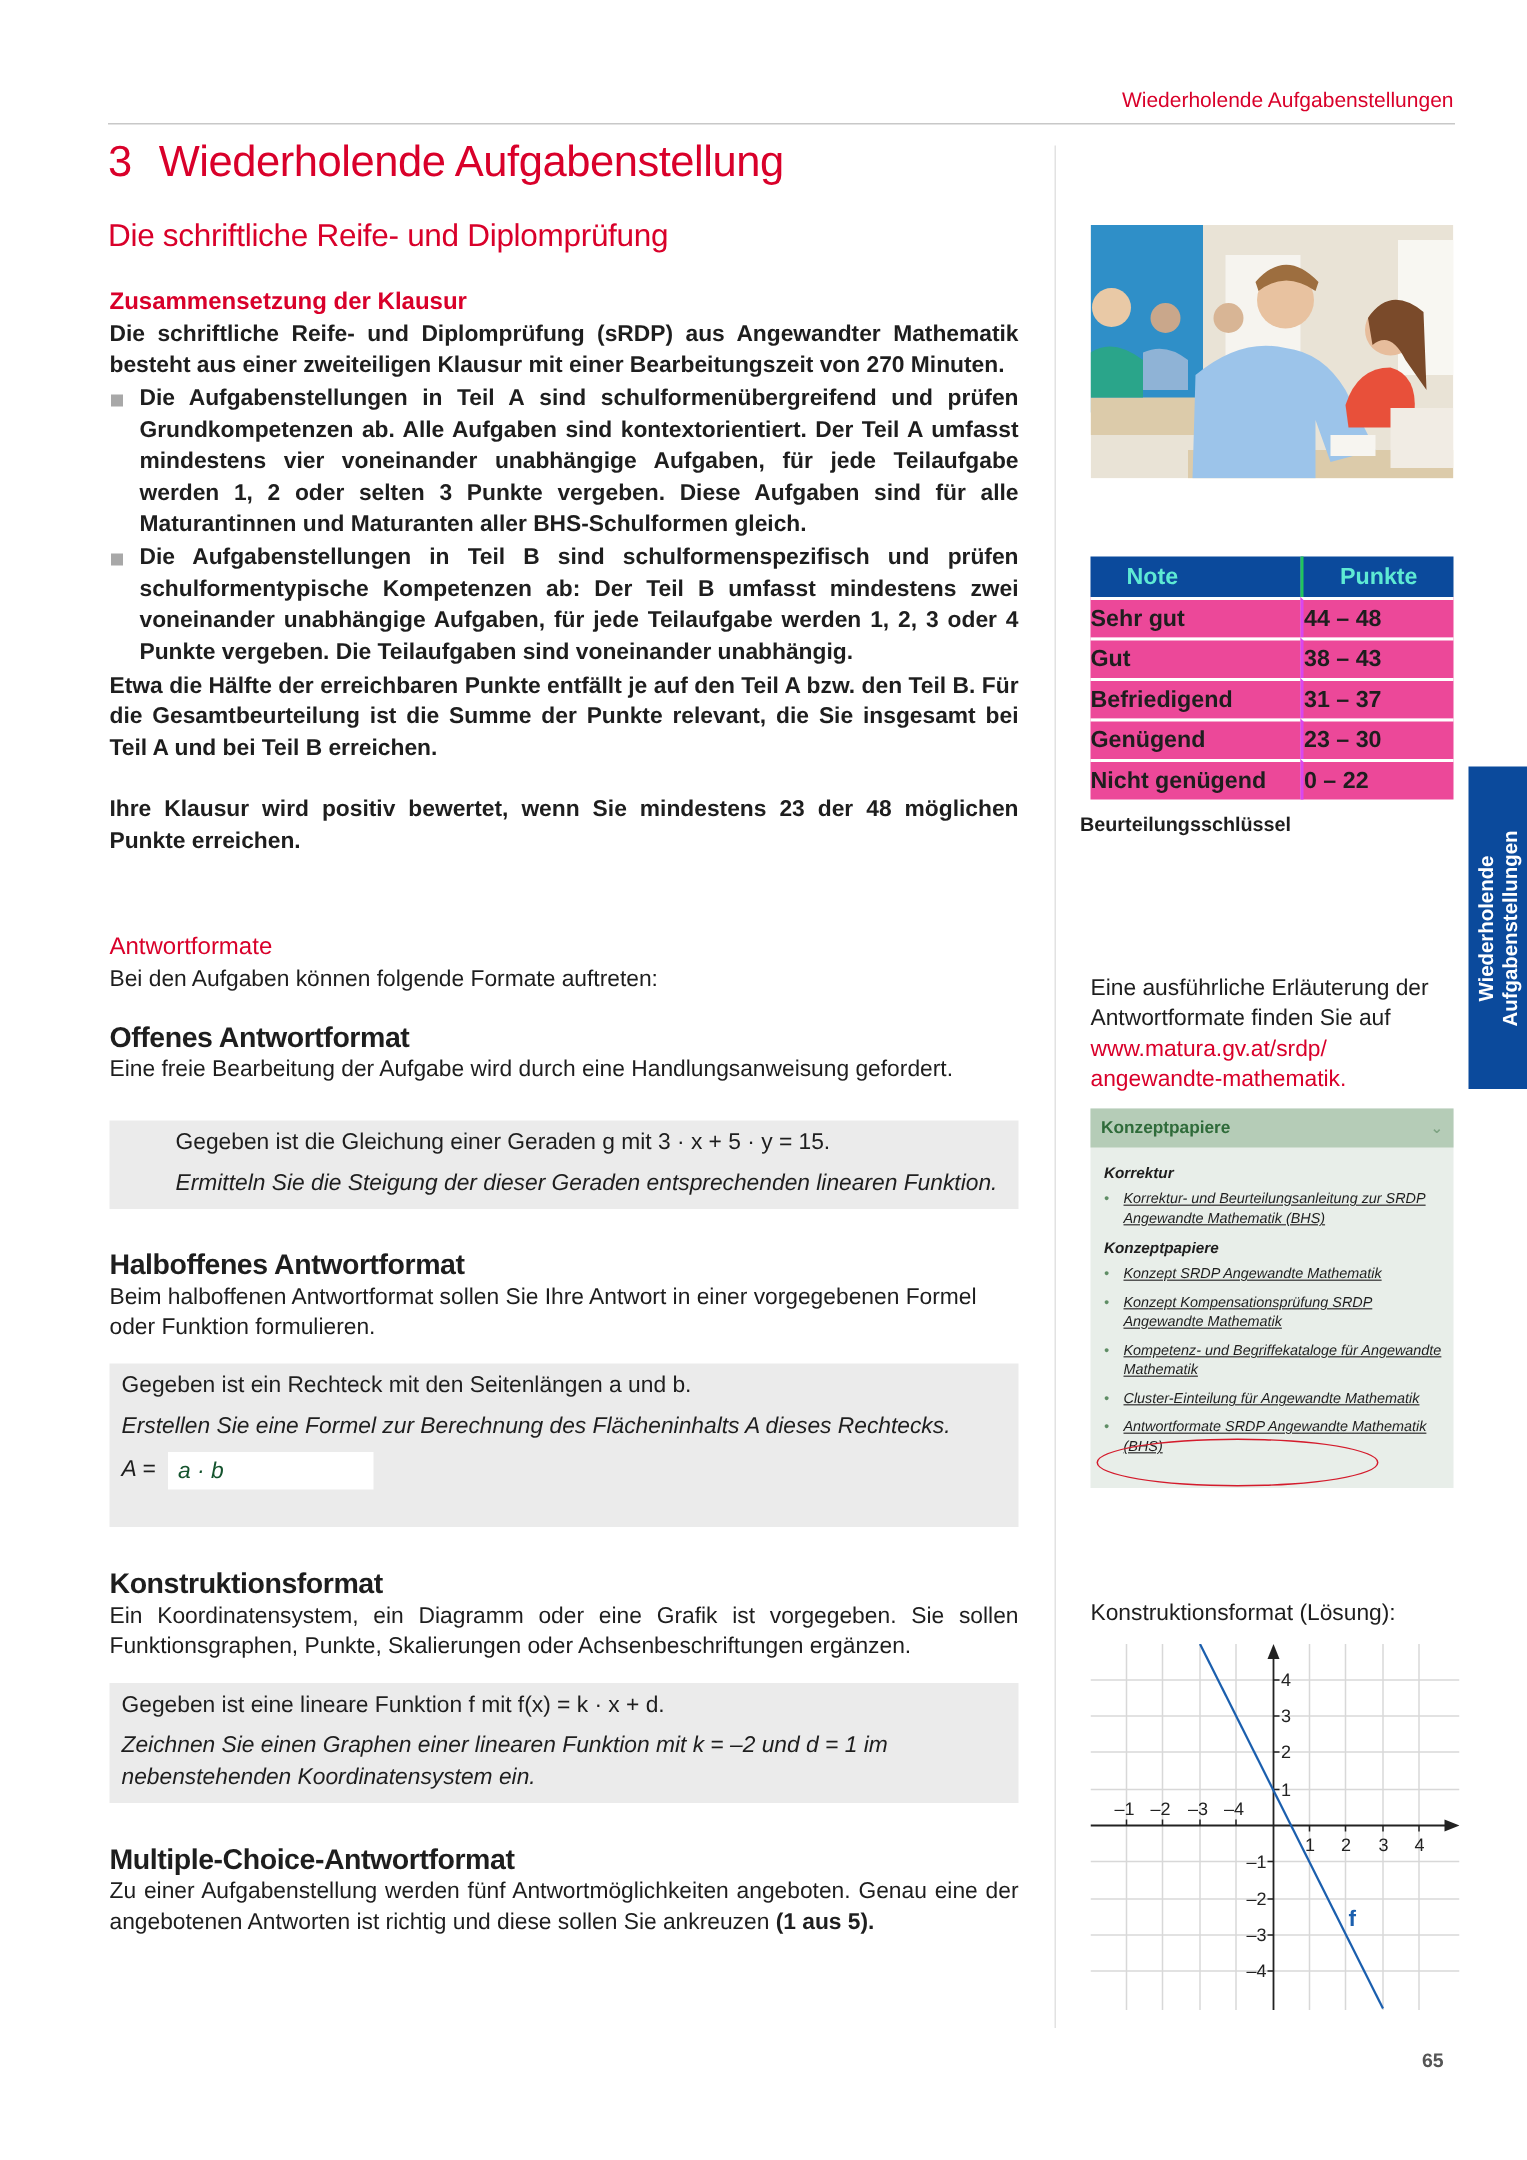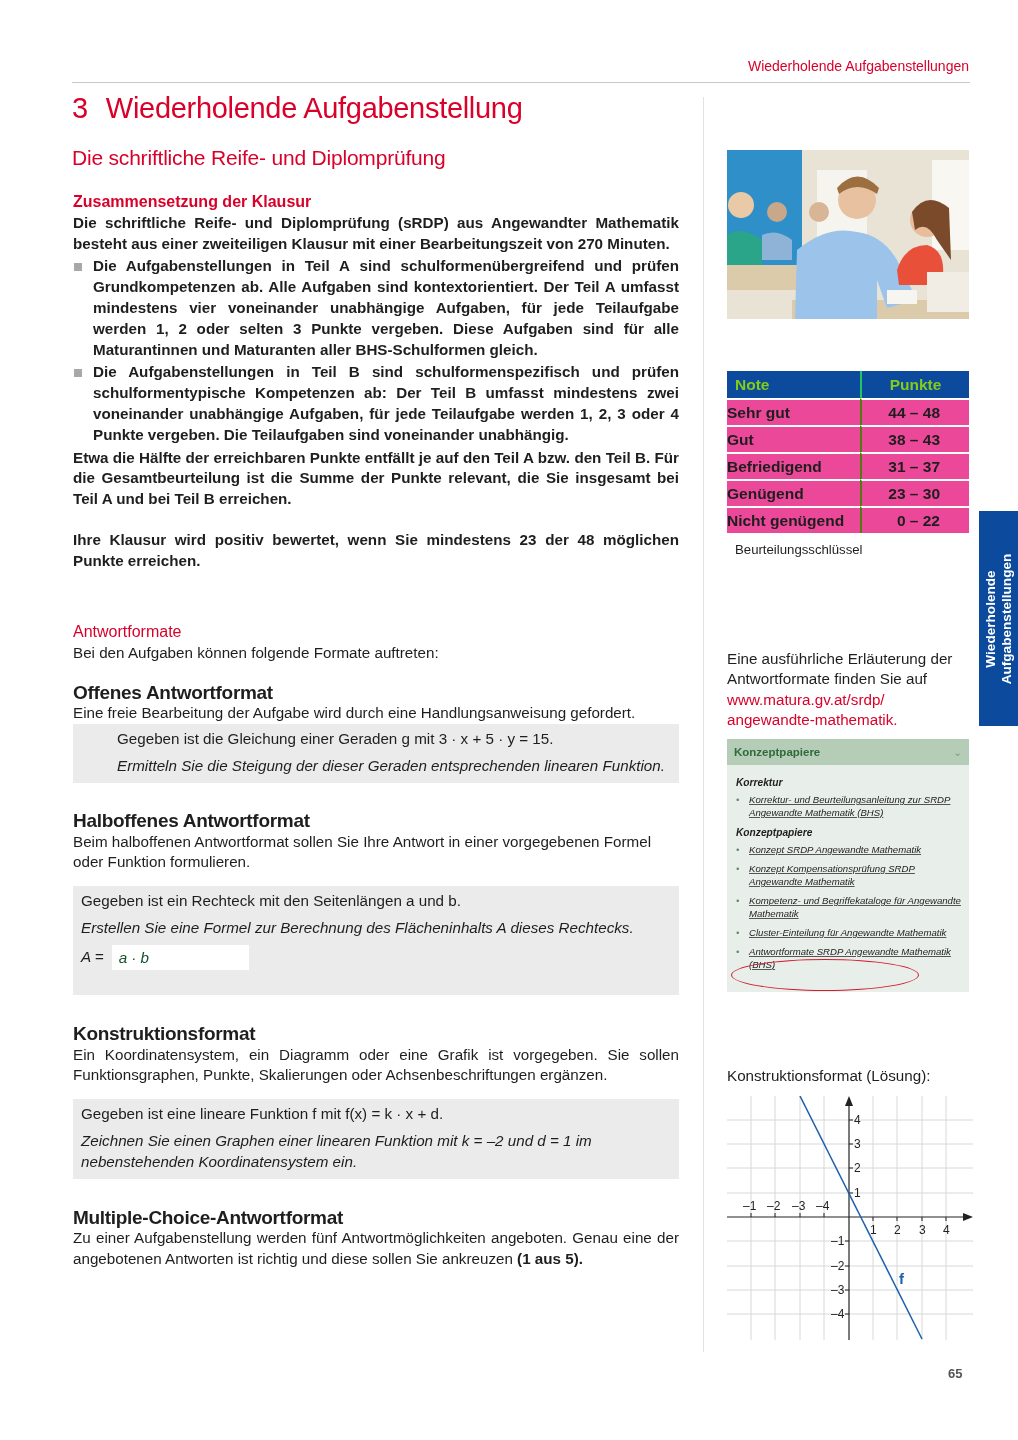--- a/index.html
+++ b/index.html
@@ -26,24 +26,24 @@
   .task-box { background:#ebebeb; padding:5px 10px 6px 8px; }
   .task-box .given { margin-bottom:6px; }
   .task-box .instr { font-style:italic; }
   .answer-row { display:flex; align-items:center; margin-top:6px; }
   .answer-field { background:#ffffff; width:137px; height:25px; margin-left:8px; padding-left:7px;
                   box-sizing:border-box; color:#14532d; font-style:italic; line-height:25px; }
 
   .photo { left:727px; top:150px; width:242px; height:169px; overflow:hidden; }
 
   table.grades { border-collapse:separate; border-spacing:0; font-size:15.5px; }
-  table.grades th { background:#0b4a9c; color:#84cc16; text-align:left; font-weight:bold; height:27px; padding:0 8px; }
+  table.grades th { background:#0b4a9c; color:#5eead4; text-align:left; font-weight:bold; height:27px; padding:0 24px; }
   table.grades th.pts { text-align:center; border-left:2px solid #22c55e; }
   table.grades td { background:#ec4899; height:25px; padding:0 0; border-top:2px solid #fff;font-weight:bold; }
-  table.grades td.pts { text-align:right; padding-right:29px; border-left:2px solid #4d7c0f; }
+  table.grades td.pts { text-align:left; padding-right:29px; border-left:2px solid #d946ef; }
   .caption { font-size:13.2px; color:#1e1e1e; }
 
   .side-tab { left:979px; top:511px; width:39px; height:215px; background:#0b4a9c; }
   .side-tab-text { position:absolute; left:50%; top:50%; transform:translate(-50%,-50%) rotate(-90deg);
                    color:#fff; font-weight:bold; font-size:13.6px; line-height:16px; text-align:center; white-space:nowrap; }
 
   .side-note { left:727px; top:649px; width:250px; font-size:15.2px; line-height:20.3px; }
   .side-note .link { color:#d9002a; }
 
   .web { left:727px; top:739px; width:242px; height:253px; background:#e8eee9; font-size:10px; color:#1e1e1e; }
@@ -85,21 +85,21 @@
   <p class="just" style="margin-top:20px;">Ihre Klausur wird positiv bewertet, wenn Sie mindestens 23 der 48 möglichen Punkte erreichen.</p>
 </div>
 
 <div class="abs main" style="top:622px;">
   <div class="h3">Antwortformate</div>
   <p>Bei den Aufgaben können folgende Formate auftreten:</p>
 
   <div style="margin-top:19px;">
     <div class="h4">Offenes Antwortformat</div>
     <p>Eine freie Bearbeitung der Aufgabe wird durch eine Handlungsanweisung gefordert.</p>
-    <div class="task-box" style="margin-top:0;padding-left:44px;">
+    <div class="task-box" style="margin-top:23px;padding-left:44px;">
       <div class="given">Gegeben ist die Gleichung einer Geraden g mit 3 · x + 5 · y = 15.</div>
       <div class="instr">Ermitteln Sie die Steigung der dieser Geraden entsprechenden linearen Funktion.</div>
     </div>
   </div>
 
   <div style="margin-top:28px;">
     <div class="h4">Halboffenes Antwortformat</div>
     <p>Beim halboffenen Antwortformat sollen Sie Ihre Antwort in einer vorgegebenen Formel oder Funktion formulieren.</p>
     <div class="task-box" style="margin-top:13px; padding-bottom:25px;">
       <div class="given">Gegeben ist ein Rechteck mit den Seitenlängen a und b.</div>
@@ -173,21 +173,21 @@
     <tr>
         <td>Genügend</td>
         <td class="pts">23 – 30</td>
       </tr>
     <tr>
         <td>Nicht genügend</td>
         <td class="pts">0 – 22</td>
       </tr>
   </tbody>
 </table>
-<div class="abs caption" style="left:735px; top:542px;">Beurteilungsschlüssel</div>
+<div class="abs caption" style="left:720px; top:542px;font-weight:bold;">Beurteilungsschlüssel</div>
 
 <div class="abs side-tab">
   <div class="side-tab-text">
     <div>Wiederholende</div>
     <div>Aufgabenstellungen</div>
   </div>
 </div>
 
 <div class="abs side-note">
   <div>Eine ausführliche Erläuterung der Antwortformate finden Sie auf</div>

